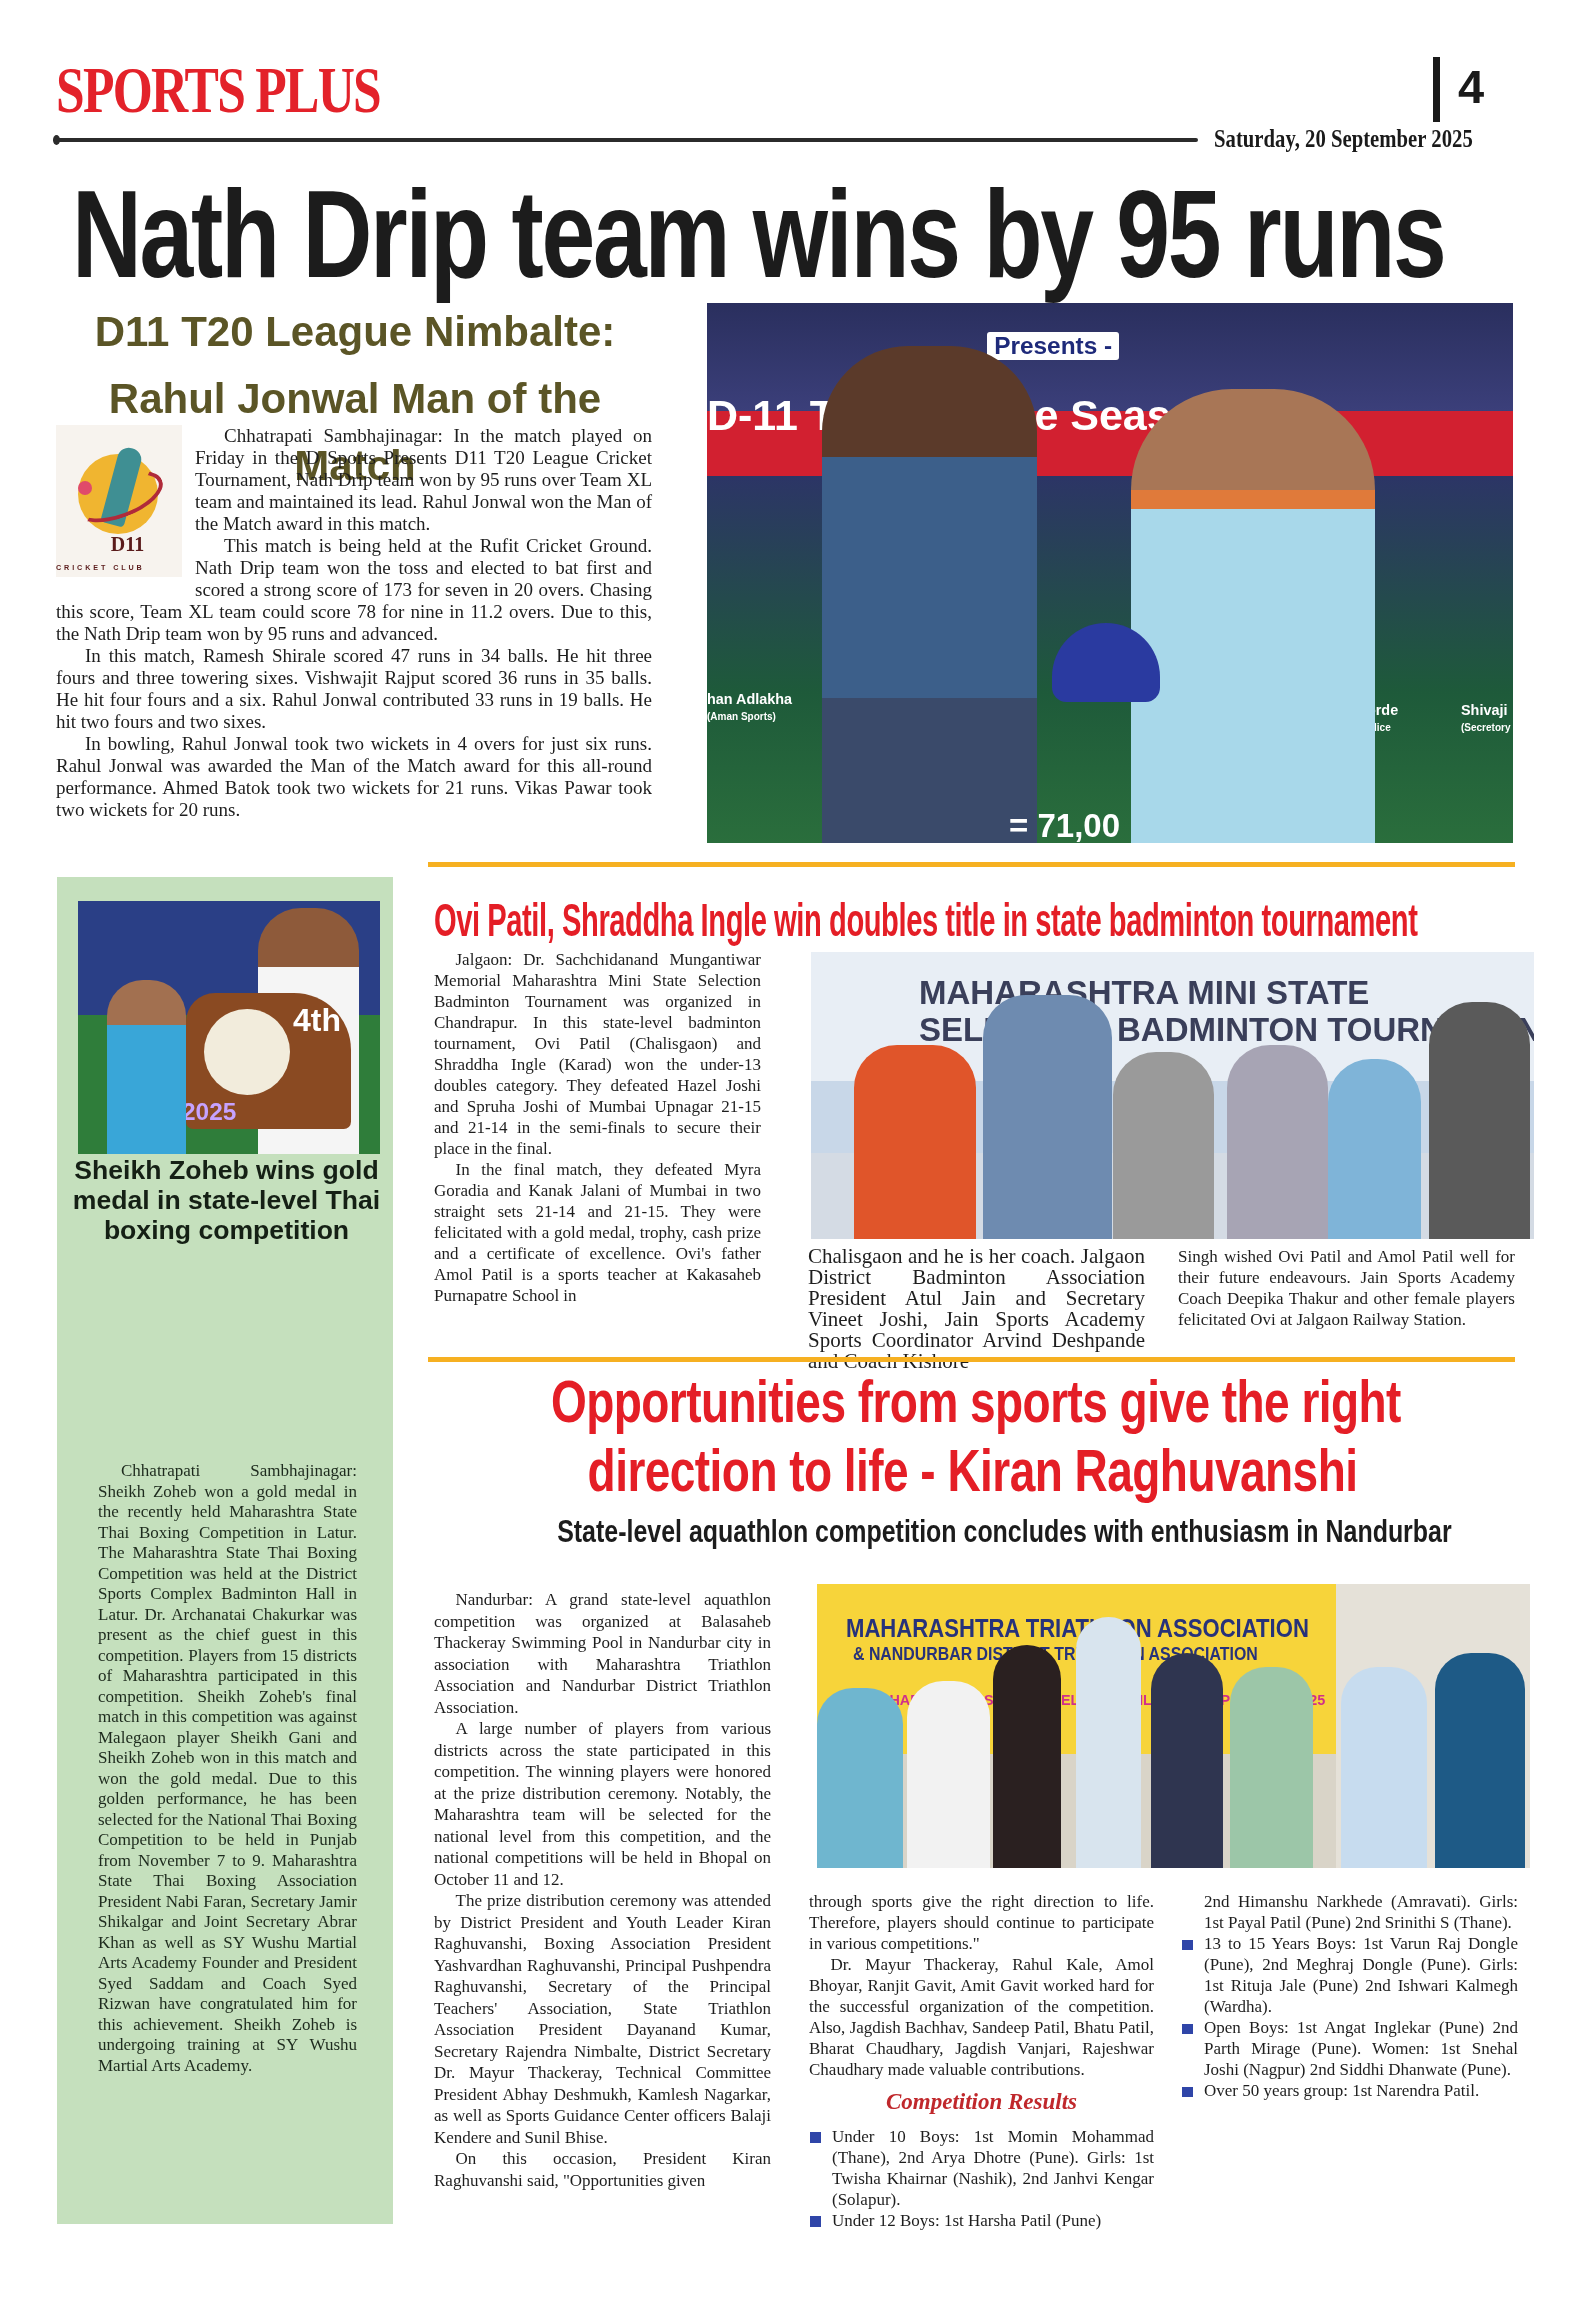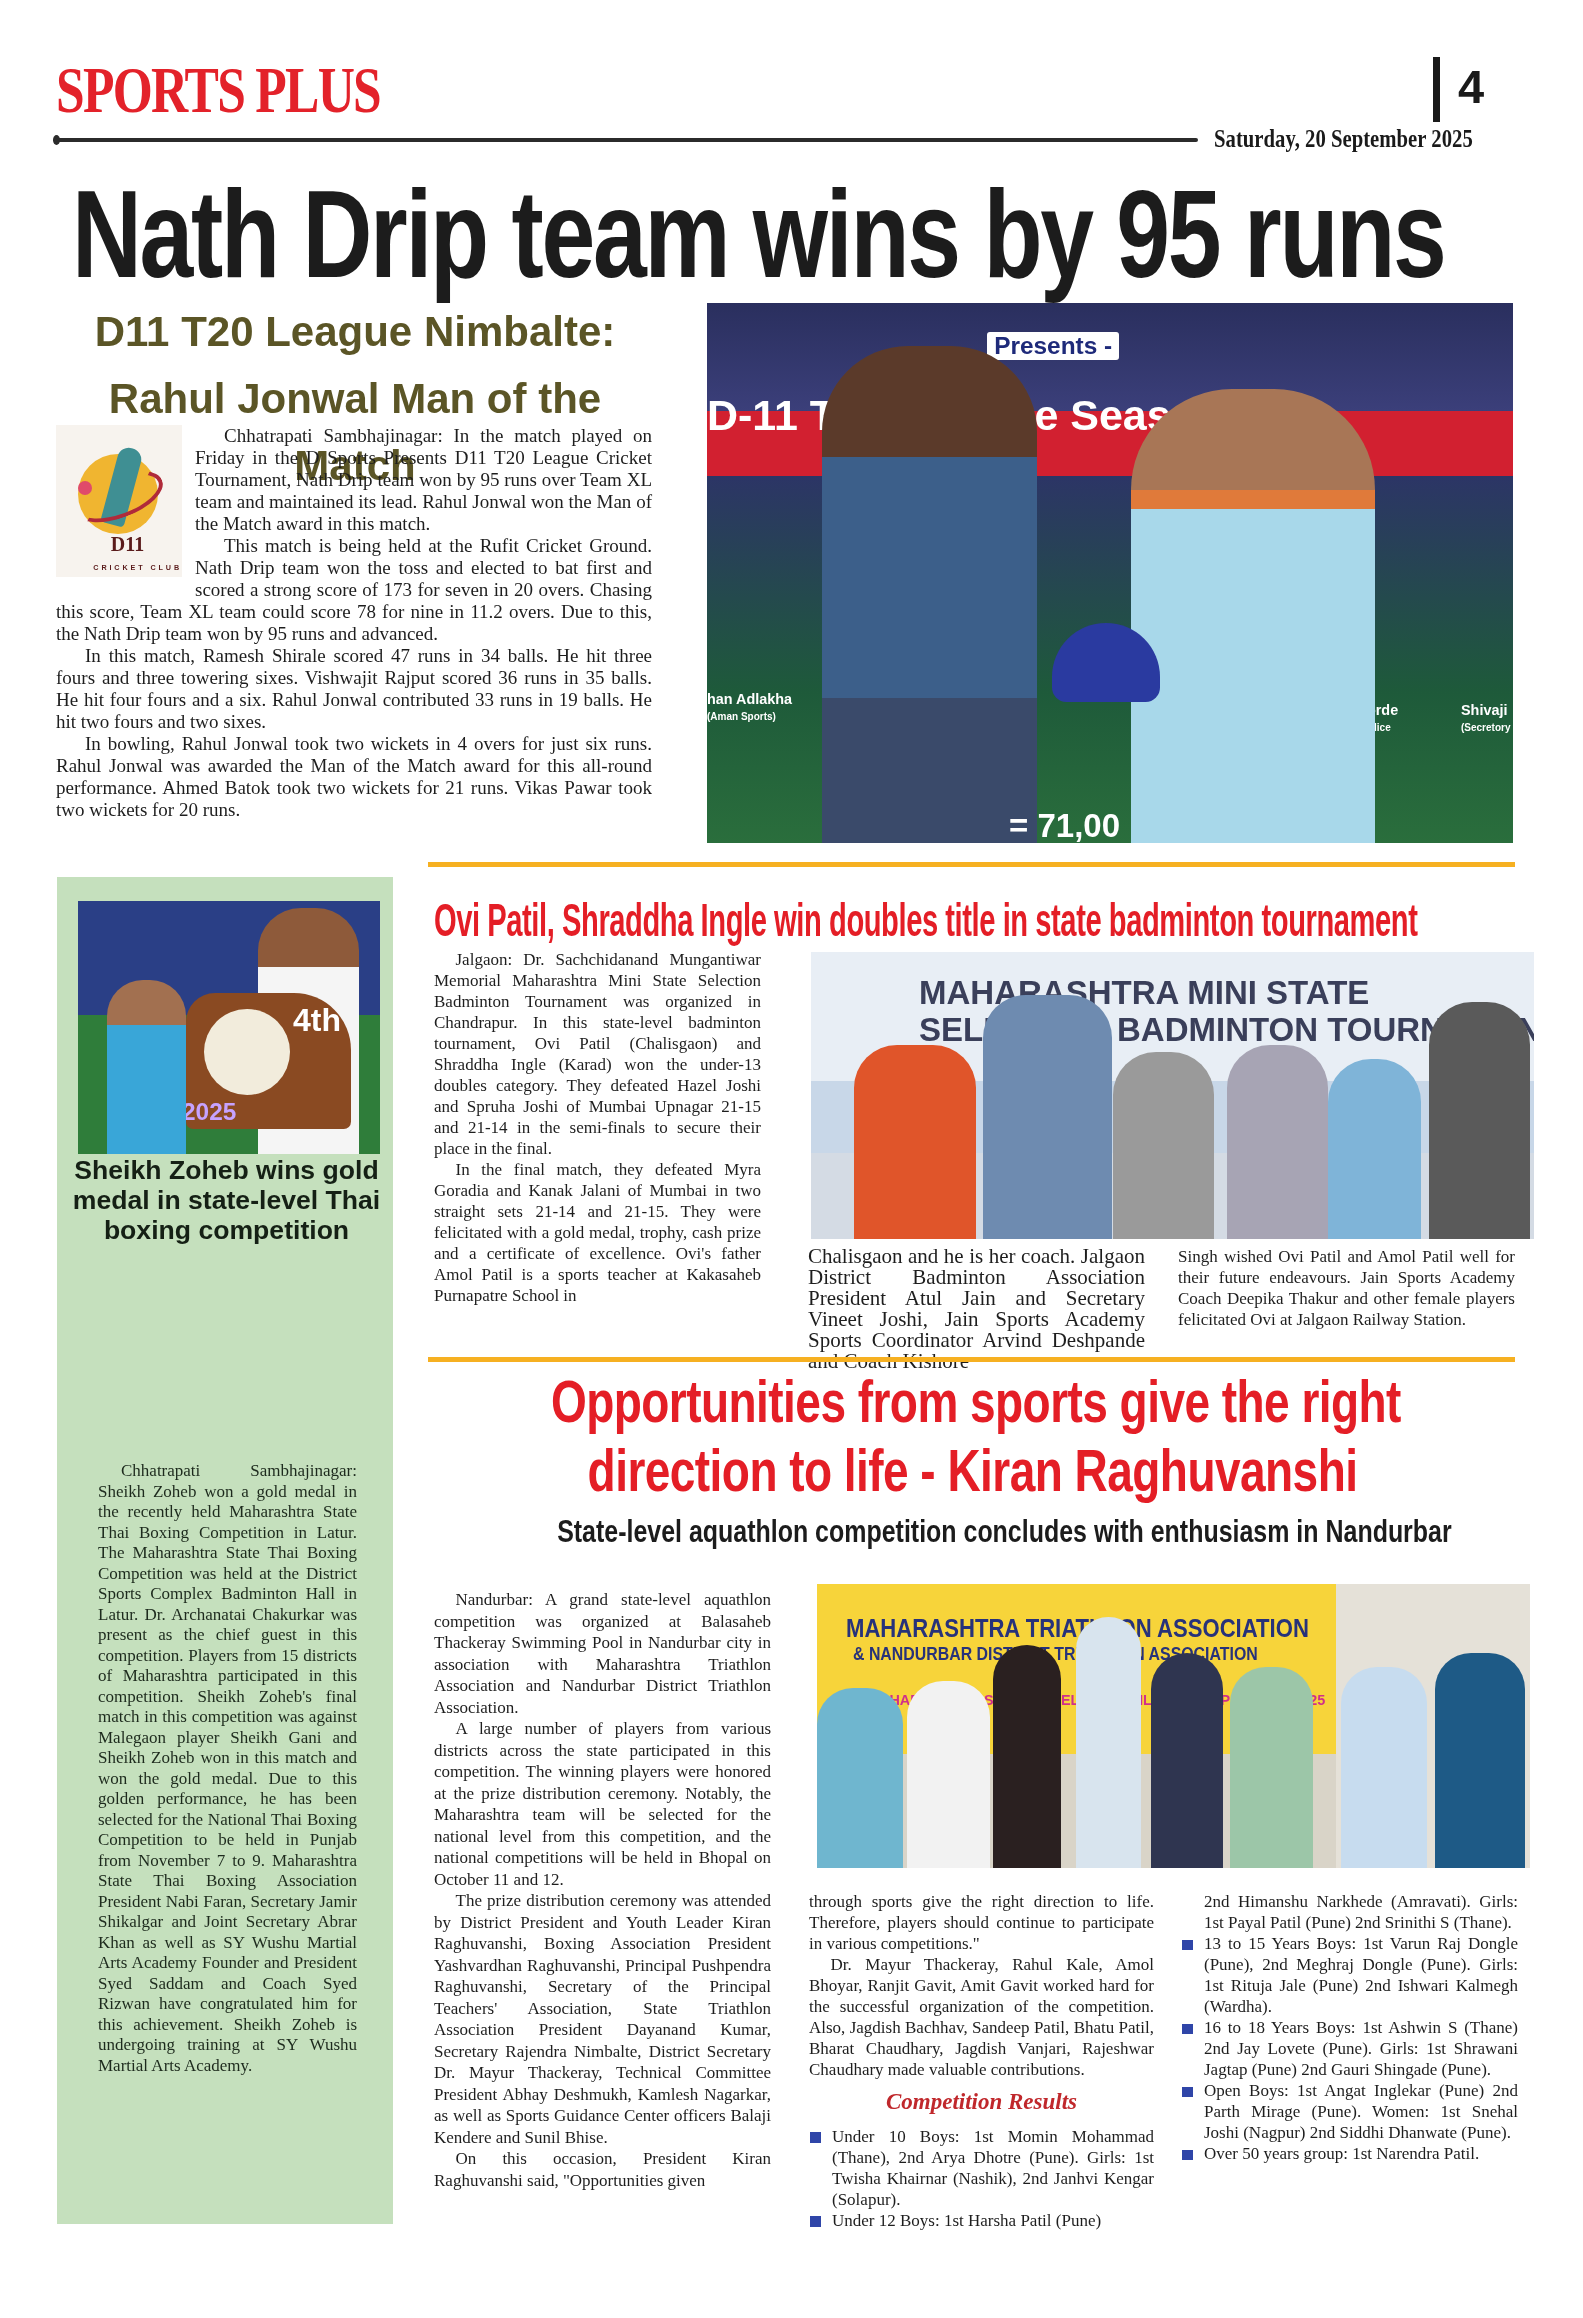--- a/index.html
+++ b/index.html
@@ -21,21 +21,21 @@
   
   .s1-subhead { left: 50px; top: 298px; width: 610px; text-align: center; font-family: "Liberation Sans", sans-serif; font-weight: bold; font-size: 42px; line-height: 67px; color: #5b5526; }
   .s1-body { left: 56px; top: 425px; width: 596px; font-size: 19px; line-height: 22px; text-align: justify; }
   .s1-body p { text-indent: 29px; }
   .s1-logo { float: left; width: 126px; height: 152px; margin: 0 13px 5.7px 0; background: #f7f3ee; position: relative; }
   .s1-logo .ball-bg { position: absolute; left: 21.5px; top: 29px; width: 80px; height: 80px; border-radius: 50%; background: #f0b530; }
   .s1-logo .ball { position: absolute; left: 21.5px; top: 56px; width: 14.4px; height: 14.4px; border-radius: 50%; background: #e04a6a; }
   .s1-logo .swoosh { position: absolute; left: 16px; top: 50px; width: 93px; height: 43px; border: 4.3px solid #b02a3a; border-radius: 50%; border-top-color: transparent; border-left-color: transparent; transform: rotate(-20deg); }
   .s1-logo .player { position: absolute; left: 54px; top: 21.5px; width: 24.4px; height: 79px; background: #3f8f93; border-radius: 11.5px 11.5px 4.3px 4.3px; transform: rotate(15deg); }
   .s1-logo .d11 { position: absolute; left: 0; width: 100%; top: 108px; text-align: center; font-family: "Liberation Serif", serif; font-weight: bold; font-size: 20px; color: #5a1b1b; padding-left: 17px; }
-  .s1-logo .club { position: absolute; left: 0; width: 100%; top: 132px; text-align: right; font-family: "Liberation Sans", sans-serif; font-weight: bold; font-size: 7.2px; letter-spacing: 2.9px; color: #5a1b1b; padding-left: 20px; }
+  .s1-logo .club { position: absolute; left: 0; width: 100%; top: 132px; text-align: left; font-family: "Liberation Sans", sans-serif; font-weight: bold; font-size: 7.2px; letter-spacing: 2.9px; color: #5a1b1b; }
 
   .photo { overflow: hidden; }
   .photo-cricket { left: 707px; top: 303px; width: 806px; height: 540px; background: linear-gradient(180deg, #2a2f5e 0%, #3b3f7a 20%, #d22030 20%, #d22030 32%, #2c3566 32%, #1e5a3a 72%, #2a6e3c 100%); }
   .photo-cricket .banner-text { position: absolute; left: 0; top: 88px; font-family: "Liberation Sans", sans-serif; font-weight: bold; font-size: 43px; color: #fff; white-space: nowrap; }
   .photo-cricket .presents { position: absolute; left: 280px; top: 29px; font-family: "Liberation Sans", sans-serif; font-weight: bold; font-size: 24.4px; color: #1e2a7a; background: #fff; padding: 0 7.2px; border-radius: 2.9px; }
   .photo-cricket .man1 { position: absolute; left: 115px; top: 43px; width: 215px; height: 503px; background: linear-gradient(180deg, #5b3a2a 0 22%, #3c5f8a 22% 70%, #3a4a6a 70%); border-radius: 86px 86px 0 0; }
   .photo-cricket .man2 { position: absolute; left: 424px; top: 86px; width: 244px; height: 460px; background: linear-gradient(180deg, #a87656 0 22%, #e07a3a 22% 26%, #a8d8ea 26%); border-radius: 101px 101px 0 0; }
   .photo-cricket .cap { position: absolute; left: 345px; top: 320px; width: 108px; height: 79px; background: #2a3aa0; border-radius: 54px 54px 14.4px 14.4px; }
   .photo-cricket .prize { position: absolute; left: 302px; top: 504px; font-family: "Liberation Sans", sans-serif; font-weight: bold; font-size: 33px; color: #fff; }
   .photo-cricket .name-tag { position: absolute; font-family: "Liberation Sans", sans-serif; font-weight: bold; font-size: 14.4px; color: #fff; white-space: nowrap; }
@@ -200,18 +200,17 @@
   <ul class="result-list">
     <li><span class="bullet"></span><span>Under 10 Boys: 1st Momin Mohammad (Thane), 2nd Arya Dhotre (Pune). Girls: 1st Twisha Khairnar (Nashik), 2nd Janhvi Kengar (Solapur).</span></li>
     <li><span class="bullet"></span><span>Under 12 Boys: 1st Harsha Patil (Pune)</span></li>
   </ul>
 </div>
 
 <div class="abs aq-col3">
   <ul class="result-list">
     <li><span>2nd Himanshu Narkhede (Amravati). Girls: 1st Payal Patil (Pune) 2nd Srinithi S (Thane).</span></li>
     <li><span class="bullet"></span><span>13 to 15 Years Boys: 1st Varun Raj Dongle (Pune), 2nd Meghraj Dongle (Pune). Girls: 1st Rituja Jale (Pune) 2nd Ishwari Kalmegh (Wardha).</span></li>
-    <li><span class="bullet"></span><span>16 to 18 Years Boys: 1st Ashwin S (Thane) 2nd Jay Lovete (Pune). Girls: 1st Shrawani Jagtap (Pune) 2nd Gauri Shingade (Pune).</span></li>
     <li><span class="bullet"></span><span>Open Boys: 1st Angat Inglekar (Pune) 2nd Parth Mirage (Pune). Women: 1st Snehal Joshi (Nagpur) 2nd Siddhi Dhanwate (Pune).</span></li>
     <li><span class="bullet"></span><span>Over 50 years group: 1st Narendra Patil.</span></li>
   </ul>
 </div>
 
 
 </body></html>

